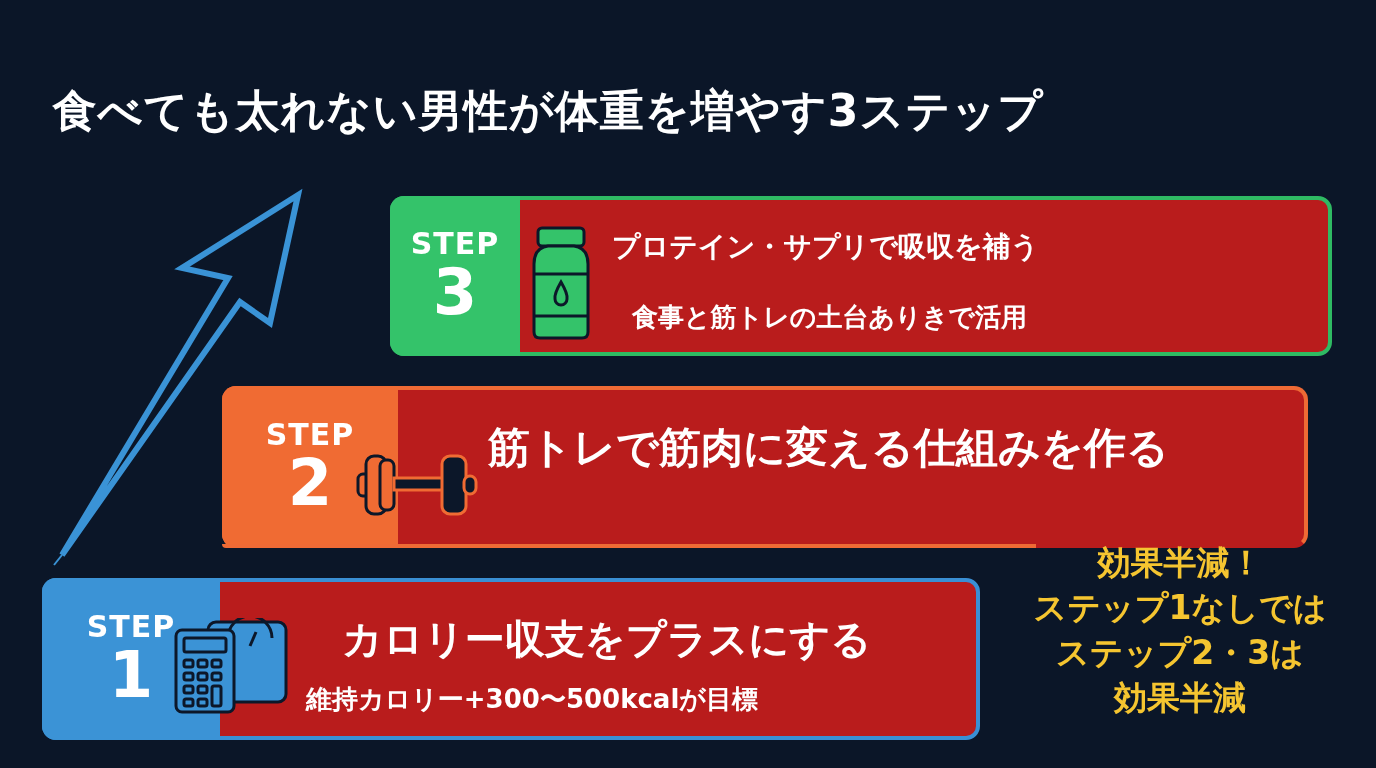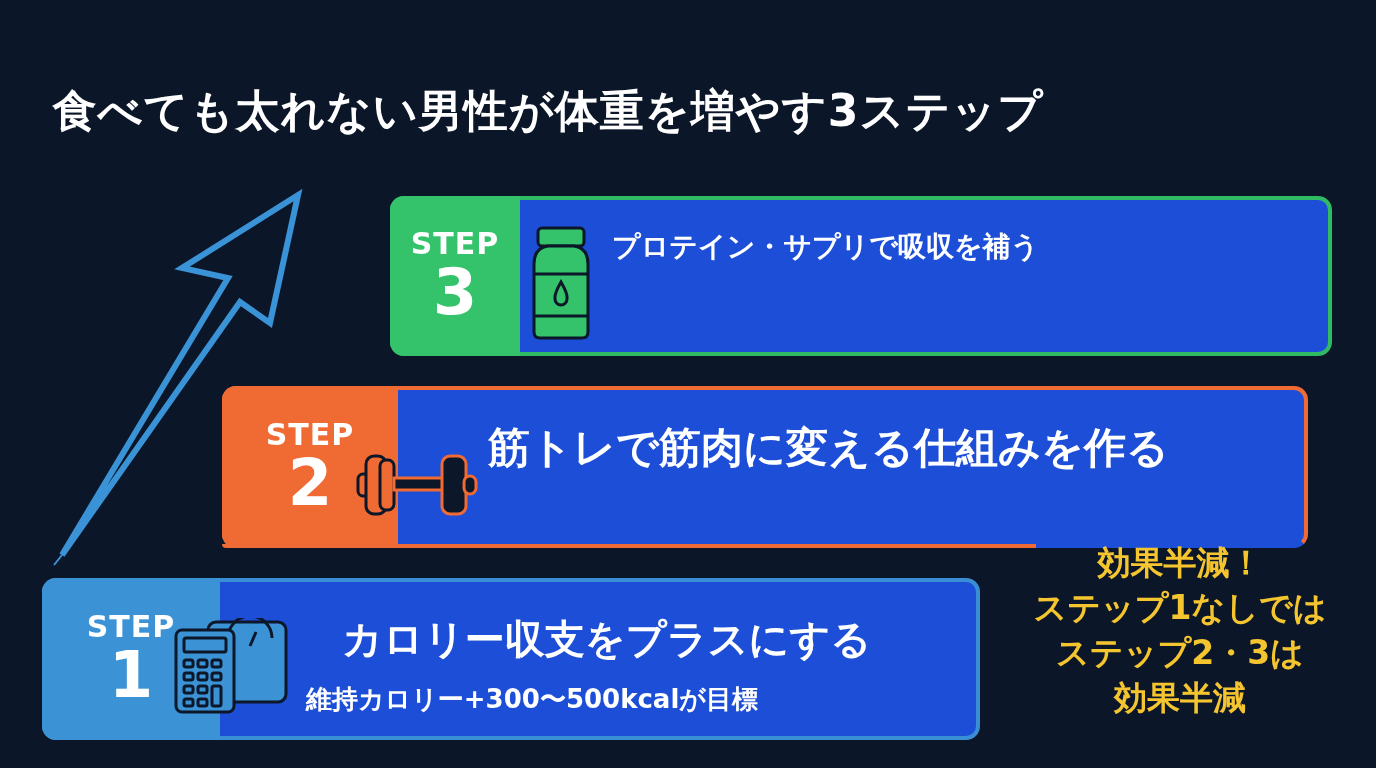--- a/index.html
+++ b/index.html
@@ -9,21 +9,21 @@
     font-family:"DejaVu Sans","Liberation Sans",sans-serif;
     position:relative; color:#fff;
   }
   .title {
     position:absolute; left:0; top:82px; width:1096px; text-align:center;
     font-size:44px; font-weight:bold; letter-spacing:1px; color:#fff;
   }
   .arrow { position:absolute; left:40px; top:180px; width:300px; height:390px; }
   .step {
     position:absolute; border-radius:14px; border:4px solid; box-sizing:border-box;
-    background:#1d4ed8;
+    background:#b91c1c;
   }
   .badge {
     position:absolute; left:-4px; top:-4px; bottom:-4px; border-radius:14px 0 0 14px;
     display:flex; flex-direction:column; align-items:center; justify-content:center;
   }
   .badge .lbl { font-size:30px; font-weight:bold; line-height:32px; letter-spacing:1px; }
   .badge .num { font-size:64px; font-weight:bold; line-height:64px; }
   .icon { position:absolute; }
   .main-text { position:absolute; font-weight:bold; white-space:nowrap; }
   .sub-text { position:absolute; font-weight:bold; white-space:nowrap; }
@@ -68,20 +68,21 @@
     <span class="num">3</span>
   </div>
   <svg class="icon" width="66" height="120" viewBox="0 0 66 120">
     <rect x="10" y="4" width="46" height="18" rx="4" fill="#34c36a" stroke="#0c1729" stroke-width="3"></rect>
     <path d="M6 40 Q6 24 20 22 L46 22 Q60 24 60 40 L60 108 Q60 114 54 114 L12 114 Q6 114 6 108 Z" fill="#34c36a" stroke="#0c1729" stroke-width="3"></path>
     <line x1="6" y1="50" x2="60" y2="50" stroke="#0c1729" stroke-width="3"></line>
     <line x1="6" y1="92" x2="60" y2="92" stroke="#0c1729" stroke-width="3"></line>
     <path d="M33 58 Q26 70 27 75 A6 6 0 0 0 39 75 Q40 70 33 58 Z" fill="none" stroke="#0c1729" stroke-width="3"></path>
   </svg>
   <div class="main-text">プロテイン・サプリで吸収を補う</div>
+  <div class="sub-text">食事と筋トレの土台ありきで活用</div>
 </div>
 
 <div class="step" id="step2">
   <div class="badge">
     <span class="lbl">STEP</span>
     <span class="num">2</span>
   </div>
   <svg class="icon" width="126" height="70" viewBox="0 0 126 70">
     <rect x="4" y="24" width="12" height="22" rx="5" fill="#f06b33" stroke="#0c1729" stroke-width="3"></rect>
     <rect x="12" y="6" width="20" height="58" rx="8" fill="#f06b33" stroke="#0c1729" stroke-width="3"></rect>

